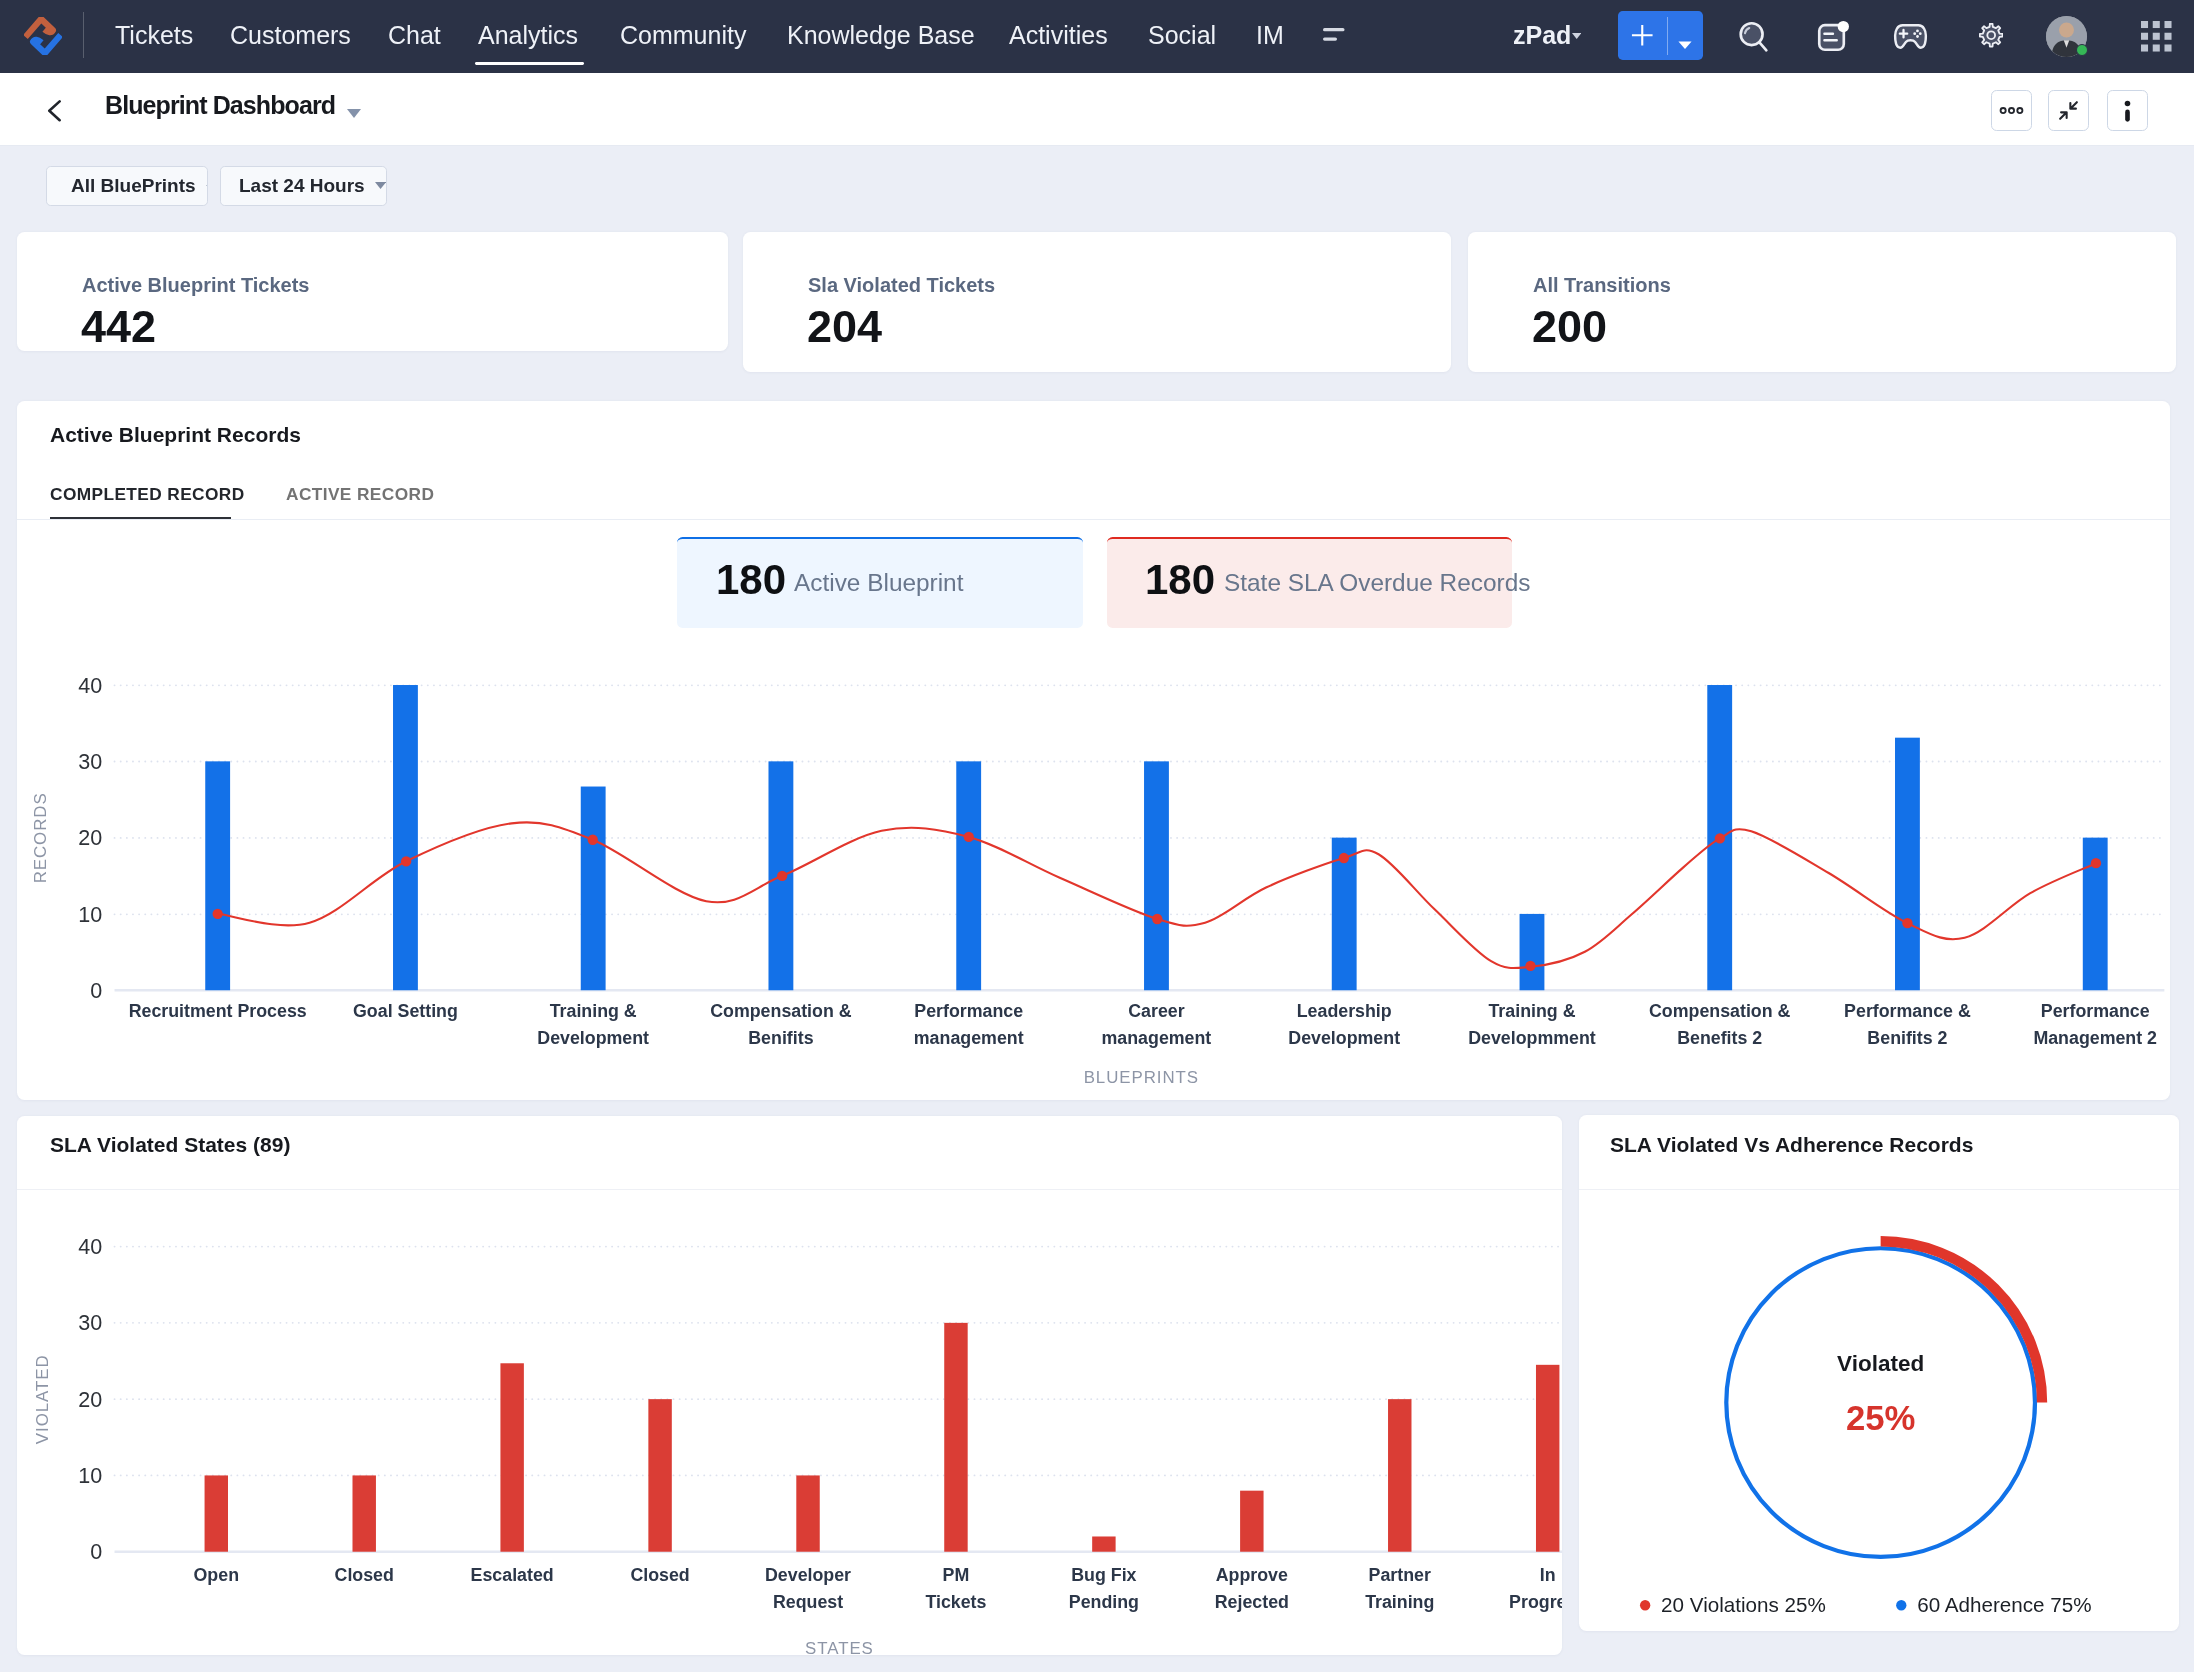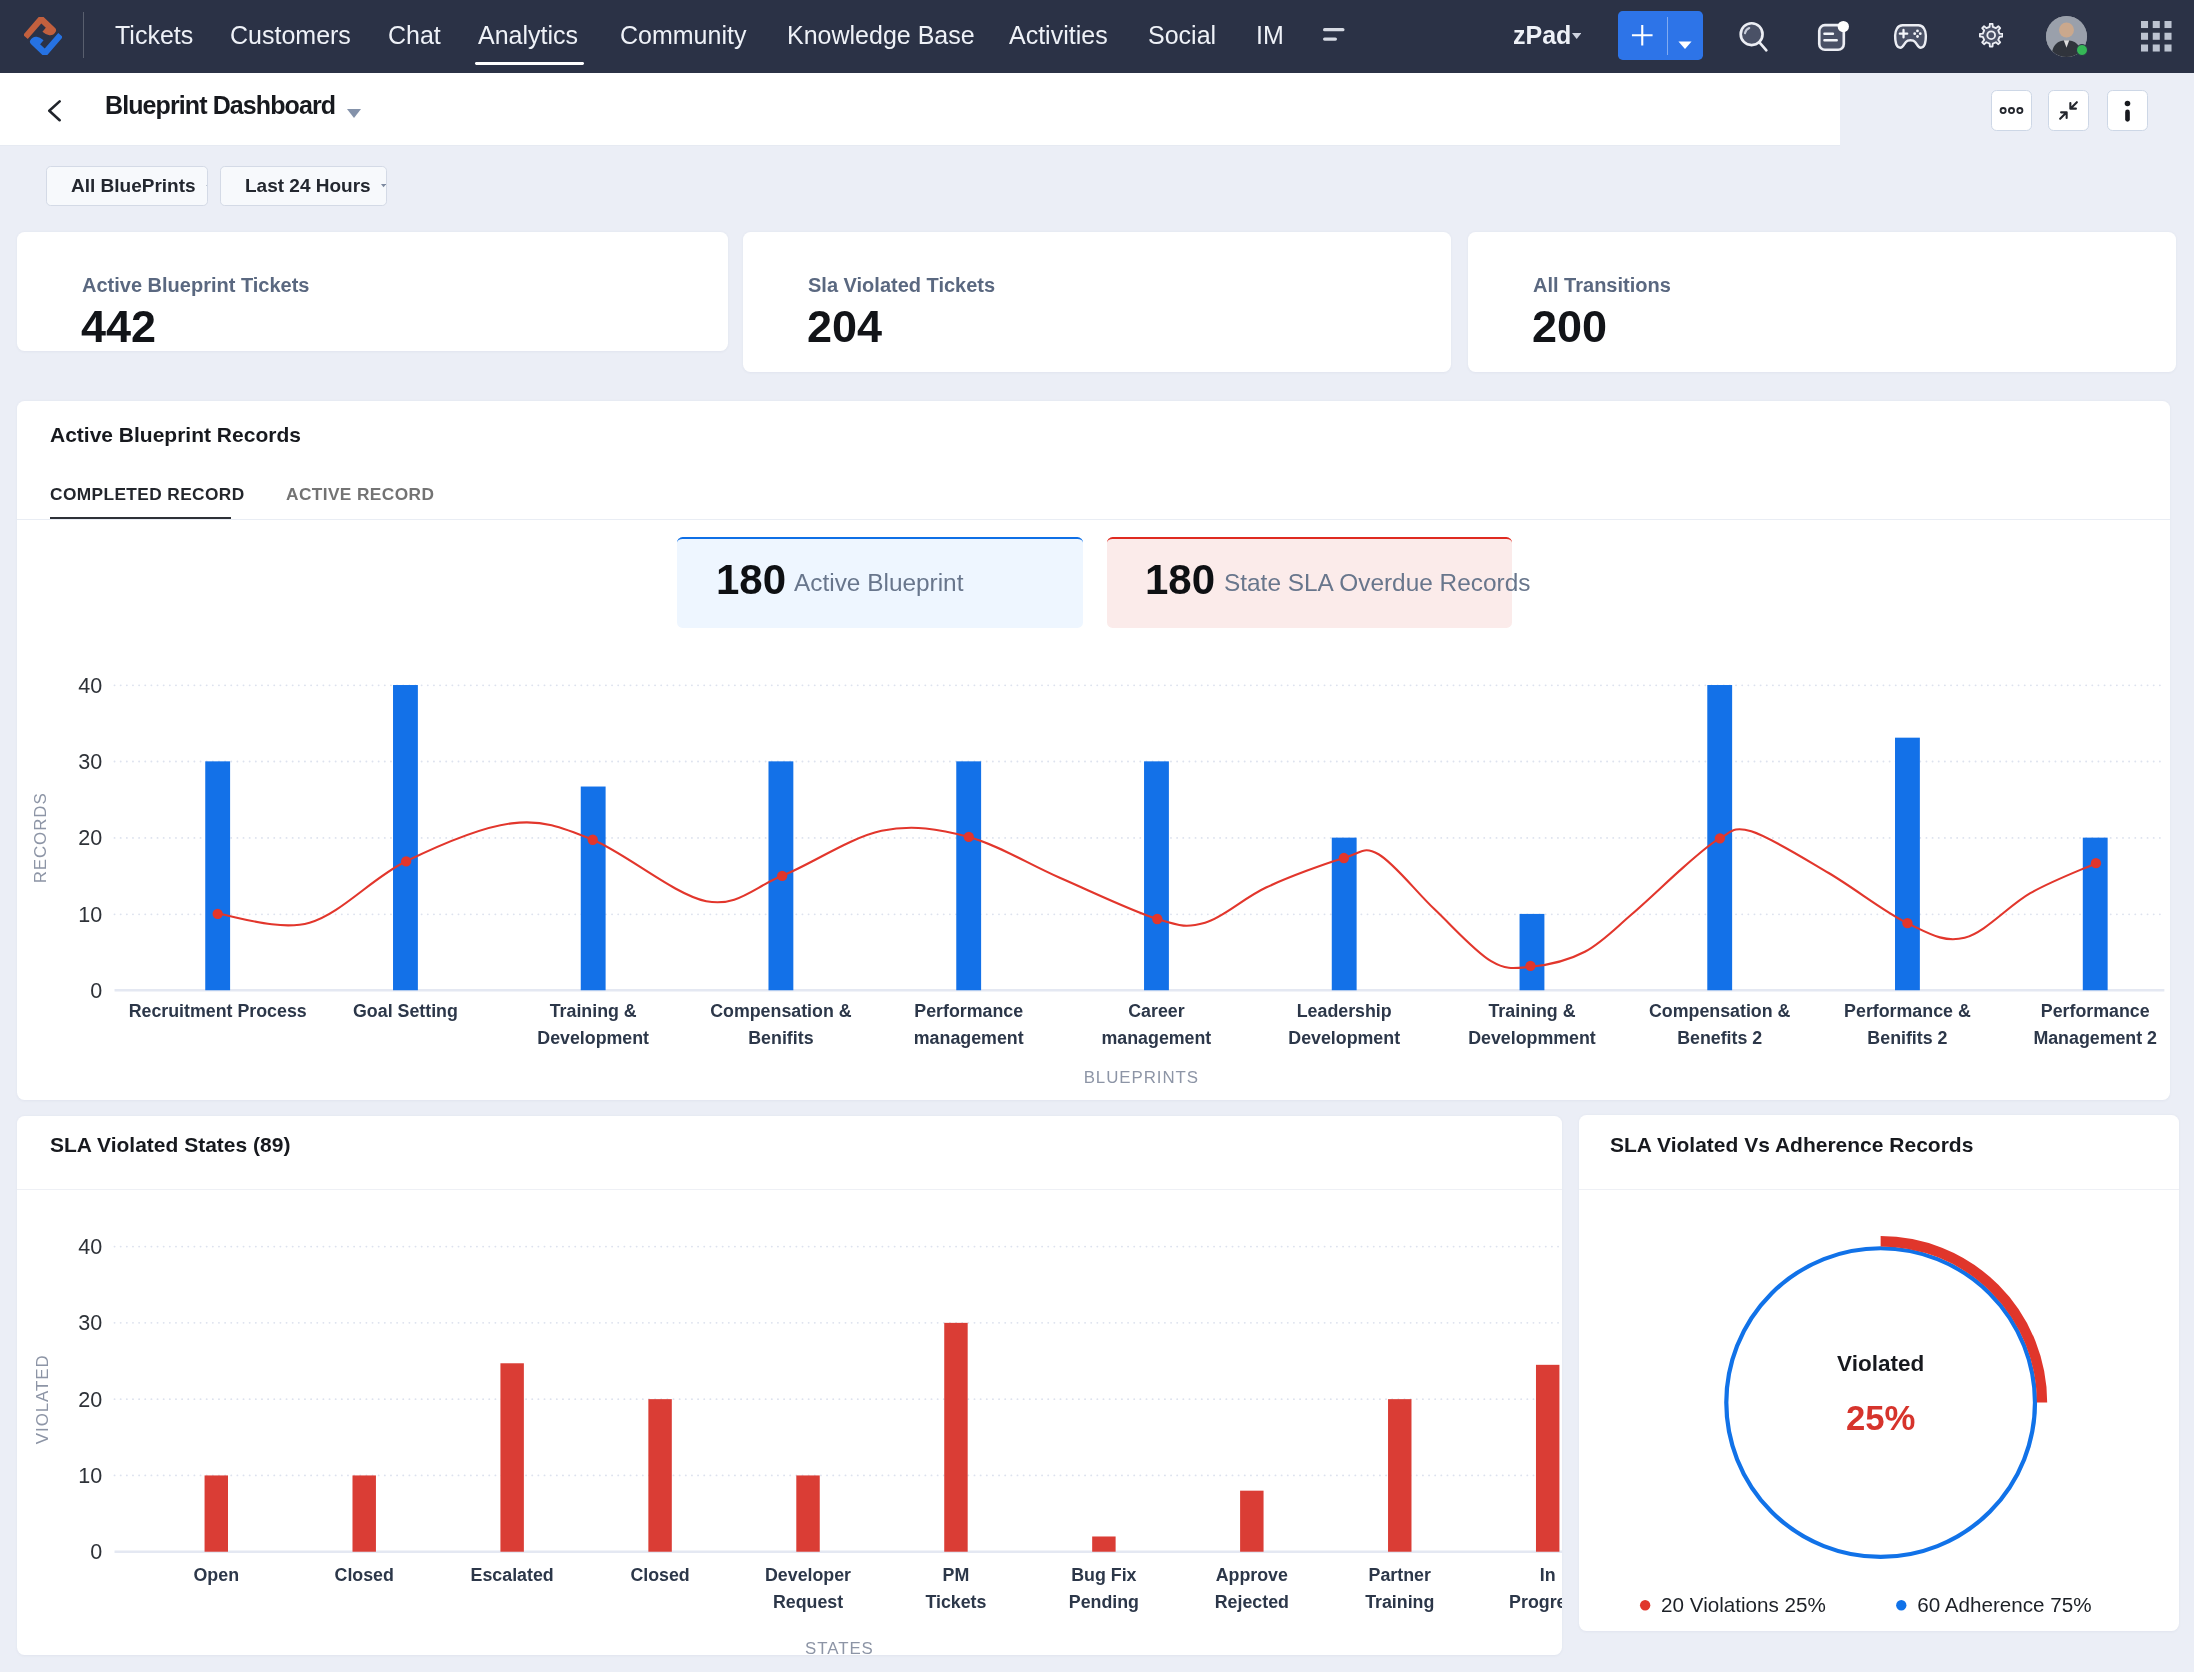--- a/index.html
+++ b/index.html
@@ -4,21 +4,21 @@
 <style>
 * { margin:0; padding:0; box-sizing:border-box; }
 html,body { width:2194px; height:1672px; background:#ebeef6; font-family:"Liberation Sans", sans-serif; overflow:hidden; }
 .abs { position:absolute; }
 
 .nav { position:absolute; left:0; top:0; width:2194px; height:73px; background:#2b3246; }
 .nav .menuitem { position:absolute; top:0; height:73px; line-height:70px; font-size:25px; color:#eef1f7; white-space:nowrap; }
 .nav .underline { position:absolute; left:475px; top:62px; width:109px; height:2.8px; background:#ffffff; border-radius:1.4px; }
 .sep { position:absolute; left:83px; top:11.7px; width:0.9px; height:46px; background:rgba(255,255,255,0.22); }
 
-.header { position:absolute; left:0; top:73px; width:1840px; height:73px; background:#ffffff; border-bottom:0.5px solid #e6eaf2; }
+.header { position:absolute; left:0; top:73px; width:2194px; height:73px; background:#ffffff; border-bottom:0.5px solid #e6eaf2; }
 .htitle { position:absolute; left:105px; top:18px; font-size:25px; font-weight:700; letter-spacing:-0.9px; color:#17191e; }
 .hbtn { position:absolute; top:17px; width:41px; height:41px; border:0.9px solid #cdd7e6; border-radius:5.6px; background:#fff; }
 
 .fbtn { position:absolute; top:166px; height:40px; border:0.9px solid #d4dae6; border-radius:4.7px; background:#f7f9fc; font-size:19px; font-weight:700; color:#23272f; display:flex; align-items:center; white-space:nowrap; }
 
 .card { position:absolute; background:#ffffff; border-radius:7.5px; box-shadow:0 0.9px 2.8px rgba(40,60,100,0.05); }
 .stitle { position:absolute; left:65px; top:42px; font-size:20px; font-weight:700; color:#5a6880; }
 .sval { position:absolute; left:64px; top:69px; font-size:45px; font-weight:700; color:#121418; }
 .ctitle { font-size:21px; font-weight:700; color:#17191e; white-space:nowrap; }
 .tab { position:absolute; top:83px; font-size:17.3px; font-weight:700; letter-spacing:0.4px; white-space:nowrap; }
@@ -142,21 +142,21 @@
         <rect x="37" y="40" width="10" height="26" rx="5" fill="#17191e"></rect>
       </svg>
   </div>
 </div>
 
 <div class="fbtn" style="left:46px;width:162px;padding-left:24px">All BluePrints
   <svg style="margin-left:10.3px" width="11.3" height="7.5" viewBox="0 0 23.7344 16">
       <path d="M0 0 L24 0 L12 15 Z" fill="#7e8aa0"></path>
     </svg>
 </div>
-<div class="fbtn" style="left:220px;width:167px;padding-left:24px">Last 24 Hours
+<div class="fbtn" style="left:220px;width:167px;padding-left:18px">Last 24 Hours
   <svg style="margin-left:10.3px" width="11.3" height="7.5" viewBox="0 0 24 16">
       <path d="M0 0 L24 0 L12 15 Z" fill="#7e8aa0"></path>
     </svg>
 </div>
 
 <div class="card" style="left:17px;top:232px;width:711px;height:119px">
   <div class="stitle">Active Blueprint Tickets</div>
   <div class="sval">442</div>
 </div>
 <div class="card" style="left:743px;top:232px;width:708px;height:140px">

